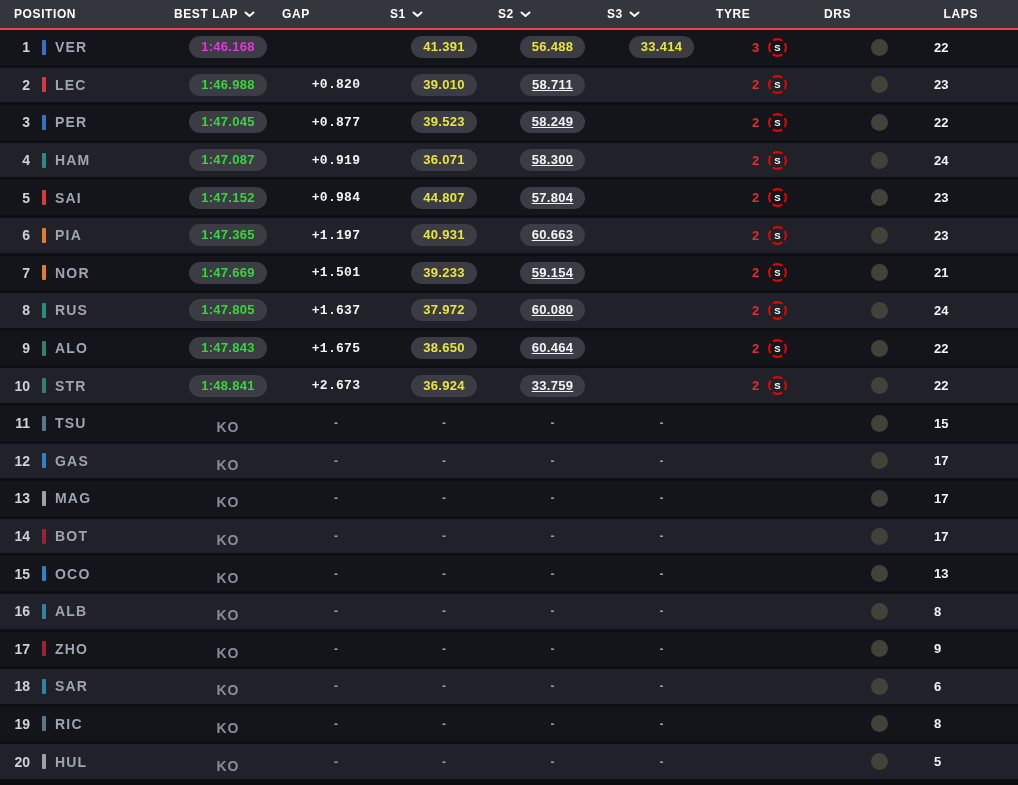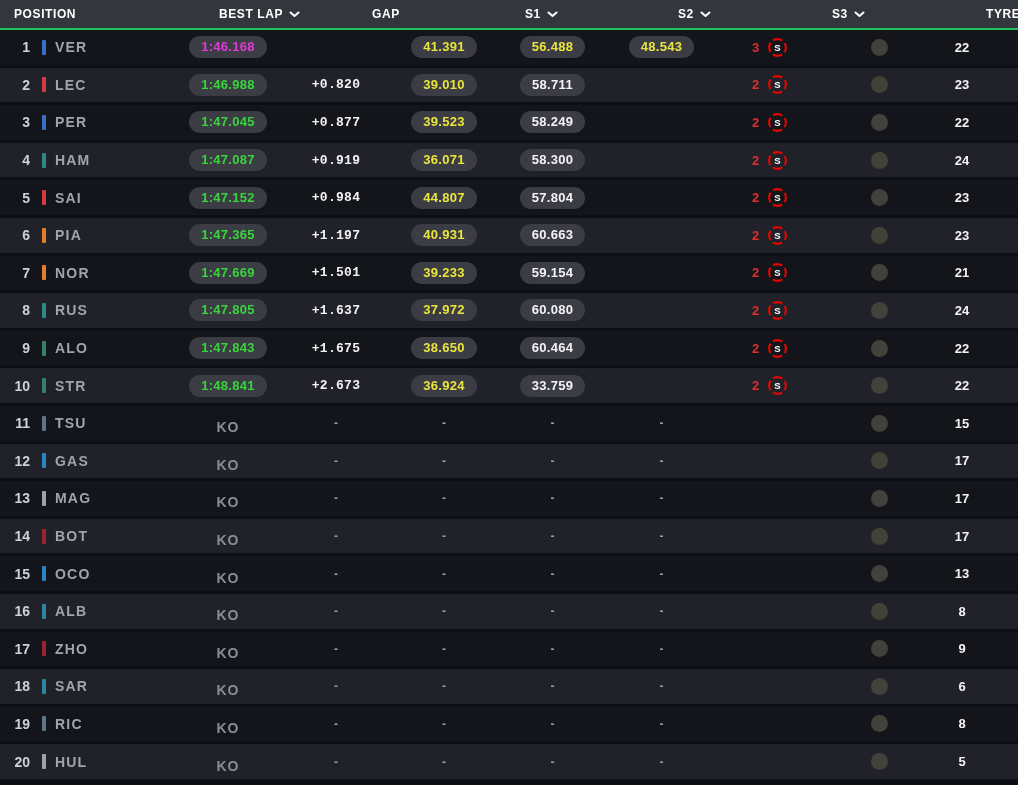--- a/index.html
+++ b/index.html
@@ -6,57 +6,57 @@
   html,body { background:#0b0c10; }
   body { font-family:"Liberation Sans","DejaVu Sans",sans-serif; }
   #app {
     width:1018px; height:785px; margin:0 auto; background:#0b0c10;
     display:flex; flex-direction:column; overflow:hidden; user-select:none;
   }
   
   #thead {
     height:30px; flex:0 0 30px; background:var(--header-bg);
     display:grid; grid-template-columns:174px 108px 108px 108px 109px 109px 108px 110px 84px;
-    align-items:center; border-bottom:2px solid #22c55e;gap:45px;
+    align-items:center; border-bottom:2px solid #ef4444;
   }
   .hcell {
     display:flex; align-items:center; 
     color:#ffffff; font-size:12px; font-weight:bold; letter-spacing:.6px;
   }
   .hcell.left { justify-content:flex-start; padding-left:14px; }
   .hcell.right { justify-content:flex-end; padding-right:40px; }
   .hcell .chev { margin-left:6px; display:inline-flex; }
   
   #tbody { flex:1 1 auto; display:flex; flex-direction:column; }
   .row {
     flex:1 1 0; display:grid;
     grid-template-columns:174px 108px 108px 108px 109px 109px 108px 110px 84px;
     align-items:center; border-bottom:3px solid #0e0f14;
   }
   .row.dark  { background:var(--row-dark); }
   .row.light { background:var(--row-light); }
   .cell { display:flex; align-items:center; justify-content:center; }
   .cell.pos { justify-content:flex-start; padding-left:6px; }
-  .cell.laps { justify-content:center; padding-right:28px; }
+  .cell.laps { justify-content:flex-start; padding-right:28px; }
   .pos-num {
     width:24px; text-align:right; margin-right:12px;
     color:var(--pos-num); font-size:14px; font-weight:bold;
   }
   .team-bar { width:4px; height:15px; margin-right:9px; border-radius:1px; }
   .driver-code {
     color:var(--driver-code); font-size:14px; font-weight:bold; letter-spacing:1.2px;
   }
   .pill {
     background:var(--pill-bg); border-radius:11px; padding:3px 12px;
     font-size:13px; font-weight:bold; letter-spacing:.3px; line-height:16px;
   }
   .t-magenta { color:var(--session-best);text-align:right; }
   .t-green   { color:var(--personal-best); }
   .t-yellow  { color:var(--sector-yellow); }
-  .t-white   { color:var(--neutral-text); }
+  .t-white   { color:var(--neutral-text);text-decoration:underline; }
   .gap-text  { color:var(--neutral-text); font-size:13px; font-weight:bold; letter-spacing:.3px;font-family:Liberation Mono, monospace; }
   .ko-text   { color:var(--ko-text); font-size:14px; font-weight:bold; letter-spacing:1px;margin-top:8px; }
   .dash      { color:var(--dash); font-size:12px; font-weight:bold; }
   .tyre-count{ color:var(--tyre-red); font-size:13px; font-weight:bold; margin-right:8px; }
   .tyre-icon { display:inline-flex; }
   .drs-dot   { width:17px; height:17px; border-radius:50%; background:var(--drs-dot); }
   .laps-text { color:var(--neutral-text); font-size:13px; font-weight:bold; }
   #footer-strip { flex:0 0 3px; background:#0b0c10; }
 </style>
 </head>
@@ -125,21 +125,21 @@
     <div class="cell">
           <span class="gap-text"></span>
         </div>
     <div class="cell">
           <span class="pill t-yellow">41.391</span>
         </div>
     <div class="cell">
           <span class="pill t-yellow">56.488</span>
         </div>
     <div class="cell">
-          <span class="pill t-yellow">48.543</span>
+          <span class="pill t-yellow">33.414</span>
         </div>
     <div class="cell">
           <span class="tyre-count">3</span>
           <span class="tyre-icon">
             <svg width="21" height="21" viewBox="0 0 21 21">
               <circle cx="10.5" cy="10.5" r="8.4" fill="none" stroke="#e10600" stroke-width="2.1" stroke-dasharray="9.9 3.3" stroke-dashoffset="5"></circle>
               <text x="10.5" y="14.2" text-anchor="middle" font-size="9.5" font-weight="bold" fill="#ffffff" font-family="Liberation Sans, sans-serif">S</text>
             </svg>
           </span>
         </div>

